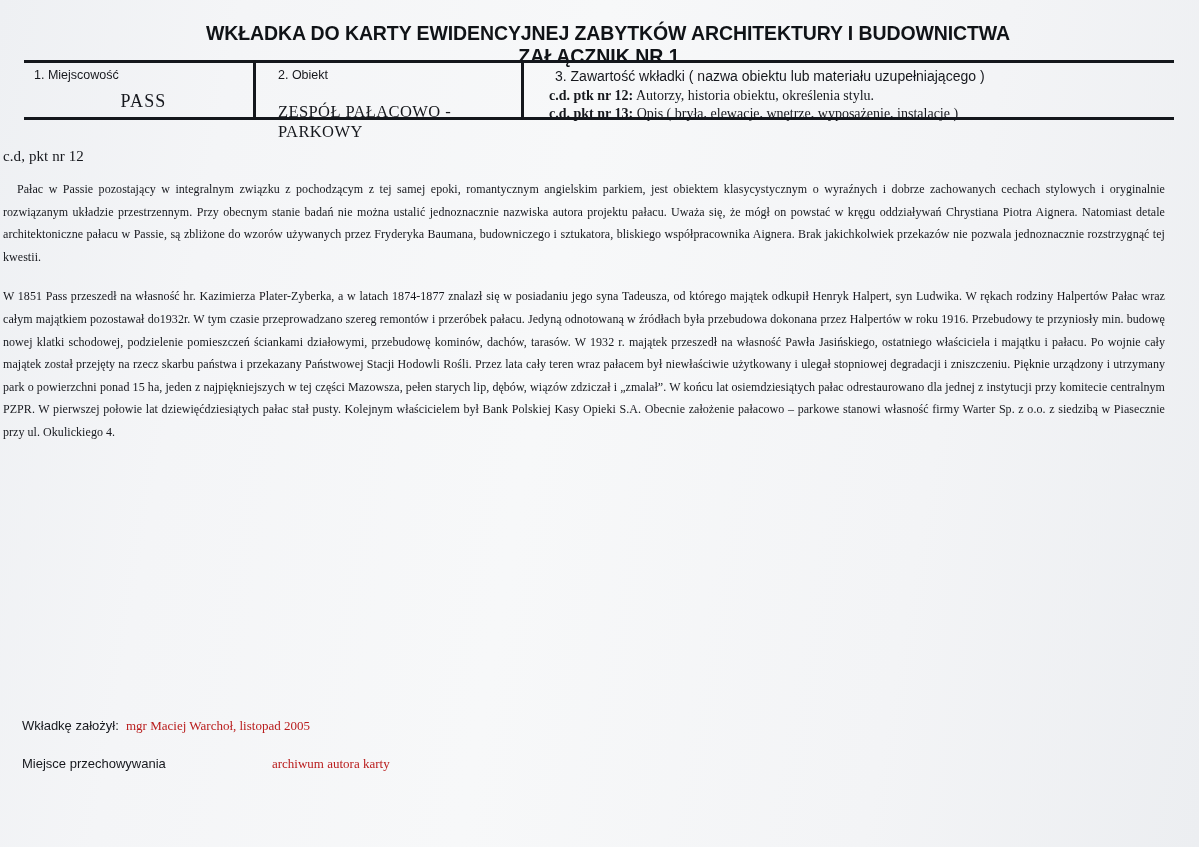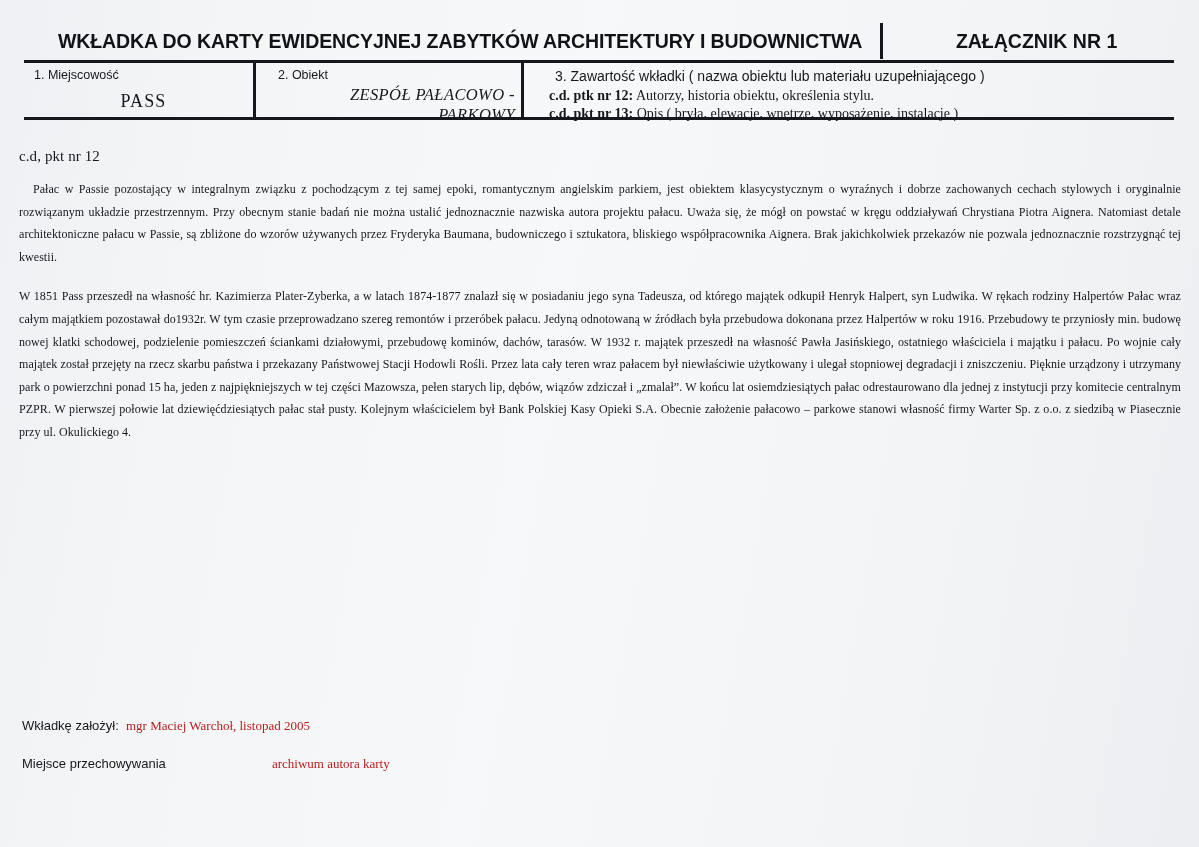--- a/index.html
+++ b/index.html
@@ -25,26 +25,27 @@
   .sheet {
     position: absolute;
     left: 0; top: 0;
     width: 1199px;
     height: 847px;
   }
 
   
   .header-row {
     position: absolute;
-    left: 40px;
+    left: 24px;
     top: 22px;
     width: 1150px;
     height: 38px;
     display: flex;
     align-items: center;
+    flex-direction: column;
   }
   .doc-title {
     font-family: "Liberation Sans", sans-serif;
     font-weight: bold;
     font-size: 19.5px;
     letter-spacing: -0.1px;
     color: #101317;
     padding-left: 18px;
     white-space: nowrap;
   }
@@ -93,44 +94,43 @@
     color: #16181d;
     line-height: 1.25;
   }
   .cell-value-center {
     text-align: center;
     font-size: 18px;
     letter-spacing: 1.2px;
     margin-top: 7px;
   }
   .cell-value-obj {
-    text-align: right;
+    text-align: left;
     font-size: 16.5px;
     letter-spacing: 0.4px;
-    margin-top: 1px;
+    margin-top: 18px;
     padding-right: 6px;
-    font-style: italic;
   }
   .c3-line {
     font-size: 14px;
     line-height: 1.28;
     white-space: nowrap;
   }
   .c3-line b { font-weight: bold; }
   .c3-line.first {
     font-family: "Liberation Sans", sans-serif;
     font-size: 14px;
     padding-left: 6px;
     margin-bottom: 1px;
   }
 
   
   .body {
     position: absolute;
-    left: 19px;
+    left: 3px;
     top: 148px;
     width: 1162px;
   }
   .cd-note {
     font-size: 15px;
     margin-bottom: 13px;
     letter-spacing: 0.1px;
   }
   .para {
     font-size: 12px;

